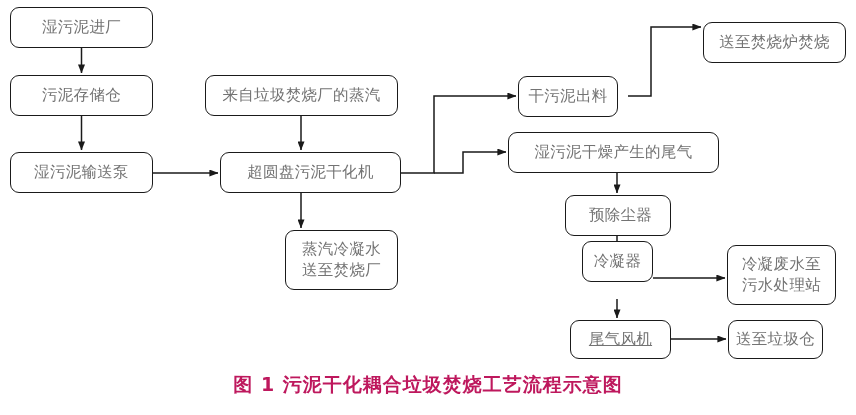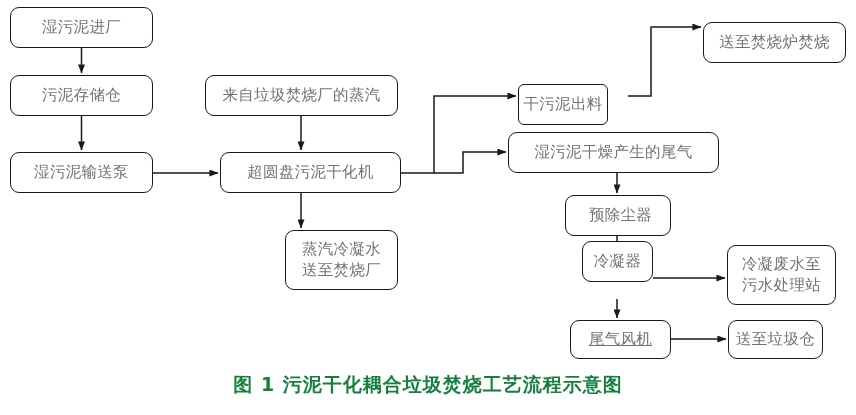--- a/index.html
+++ b/index.html
@@ -46,21 +46,21 @@
     line-height: 1.34;
   }
   #caption {
     position: absolute;
     left: 0;
     top: 372px;
     width: 856px;
     text-align: center;
     font-size: 19px;
     font-weight: bold;
-    color: #15803d;
+    color: #be185d;
     letter-spacing: 1px;
     font-family: "DejaVu Sans", "Liberation Serif", serif;
   }
 </style>
 </head>
 <body>
 
 <div id="figure">
 
   <svg id="diagram-svg" viewBox="0 0 856 415" xmlns="http://www.w3.org/2000/svg">
@@ -87,21 +87,21 @@
   </svg>
 
   <div id="nodes-layer">
       <div class="node" style="left: 10px; top: 7px; width: 143px; height: 41px;">湿污泥进厂</div>
       <div class="node" style="left: 10px; top: 75px; width: 143px; height: 41px;">污泥存储仓</div>
       <div class="node" style="left: 10px; top: 152px; width: 143px; height: 41px;">湿污泥输送泵</div>
       <div class="node" style="left: 205px; top: 75px; width: 193px; height: 41px;">来自垃圾焚烧厂的蒸汽</div>
       <div class="node" style="left: 220px; top: 152px; width: 181px; height: 41px;">超圆盘污泥干化机</div>
       <div class="node two-line" style="left: 245px; top: 230px; width: 113px; height: 60px; margin-left: 40px;">蒸汽冷凝水
 送至焚烧厂</div>
-      <div class="node" style="left: 518px; top: 84px; width: 90px; height: 41px; border-radius: 6px;">干污泥出料</div>
+      <div class="node" style="left: 518px; top: 76px; width: 100px; height: 41px;">干污泥出料</div>
       <div class="node" style="left: 703px; top: 22px; width: 143px; height: 41px;">送至焚烧炉焚烧</div>
       <div class="node" style="left: 508px; top: 132px; width: 211px; height: 41px;">湿污泥干燥产生的尾气</div>
       <div class="node" style="left: 565px; top: 195px; width: 106px; height: 41px; padding-left: 8px;">预除尘器</div>
       <div class="node" style="left: 582px; top: 241px; width: 71px; height: 41px;">冷凝器</div>
       <div class="node two-line" style="left: 727px; top: 245px; width: 109px; height: 60px;">冷凝废水至
 污水处理站</div>
       <div class="node" style="left: 570px; top: 320px; width: 101px; height: 39px; text-decoration: underline;">尾气风机</div>
       <div class="node" style="left: 728px; top: 320px; width: 95px; height: 39px;">送至垃圾仓</div>
     </div>
 

